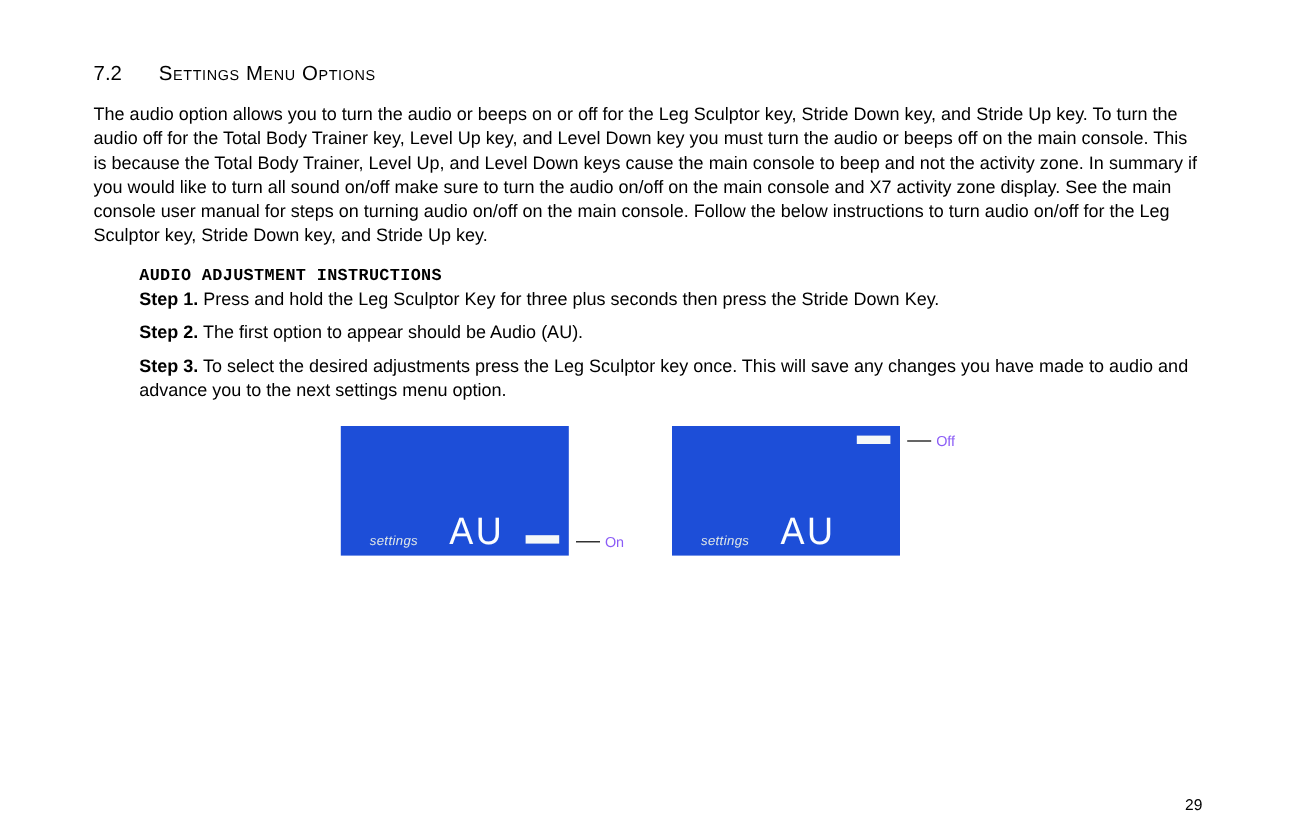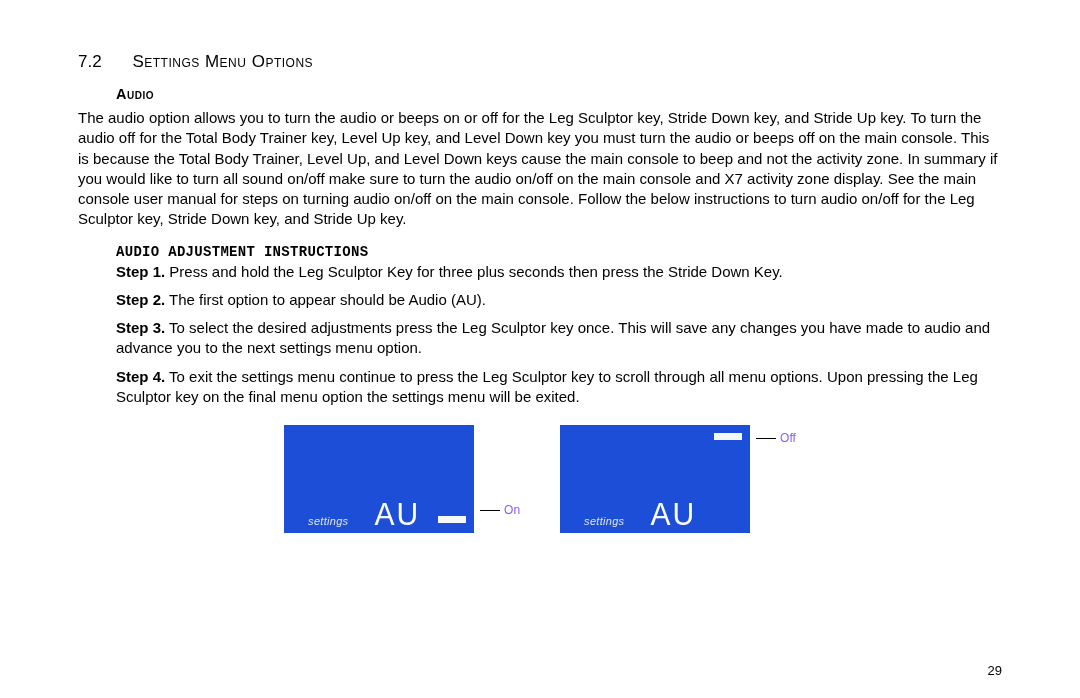--- a/index.html
+++ b/index.html
@@ -115,58 +115,54 @@
     font-size: 12px;
     color: #8b5cf6;
     white-space: nowrap;
   }
   .leader .line {
     width: 20px;
     height: 1px;
     background: #000;
     display: inline-block;
   }
-  .leader.on  { margin-bottom: 16px; }
+  .leader.on  { margin-bottom: 4px; }
   .leader.off { margin-top: 6px; }
   .page-number {
     position: absolute;
     right: 78px;
     bottom: 20px;
     font-size: 13px;
   }
   .sc { font-variant: small-caps; letter-spacing: 0.5px; }
 </style>
 </head>
 <body>
 
 <div class="page">
 
   <div class="section-heading">
     <span class="num">7.2</span>
     <span class="sc">Settings Menu Options</span>
   </div>
 
-  <div class="subheading sc">Audio</div>
 
   <p class="bodytext">The audio option allows you to turn the audio or beeps on or off for the Leg Sculptor key, Stride Down key, and Stride Up key. To turn the audio off for the Total Body Trainer key, Level Up key, and Level Down key you must turn the audio or beeps off on the main console. This is because the Total Body Trainer, Level Up, and Level Down keys cause the main console to beep and not the activity zone. In summary if you would like to turn all sound on/off make sure to turn the audio on/off on the main console and X7 activity zone display. See the main console user manual for steps on turning audio on/off on the main console. Follow the below instructions to turn audio on/off for the Leg Sculptor key, Stride Down key, and Stride Up key.</p>
 
   <div class="sub2">AUDIO ADJUSTMENT INSTRUCTIONS</div>
 
   <div class="step-block">
     <p class="step">
       <span class="step-label">Step 1.</span><span> Press and hold the Leg Sculptor Key for three plus seconds then press the Stride Down Key.</span>
     </p>
     <p class="step">
       <span class="step-label">Step 2.</span><span> The first option to appear should be Audio (AU).</span>
     </p>
     <p class="step">
       <span class="step-label">Step 3.</span><span> To select the desired adjustments press the Leg Sculptor key once.  This will save any changes you have made to audio and advance you to the next settings menu option.</span>
-    </p>
-    <p class="step">
-      <span class="step-label">Step 4.</span><span> To exit the settings menu continue to press the Leg Sculptor key to scroll through all menu options. Upon pressing the Leg Sculptor key on the final menu option the settings menu will be exited.</span>
     </p>
   </div>
 
   <div class="figure-row">
 
     <div class="panel-wrap">
       <div class="panel">
         <span class="settings-label">settings</span>
         <span class="seg">AU</span>
         <span class="level-bar on-pos"></span>

